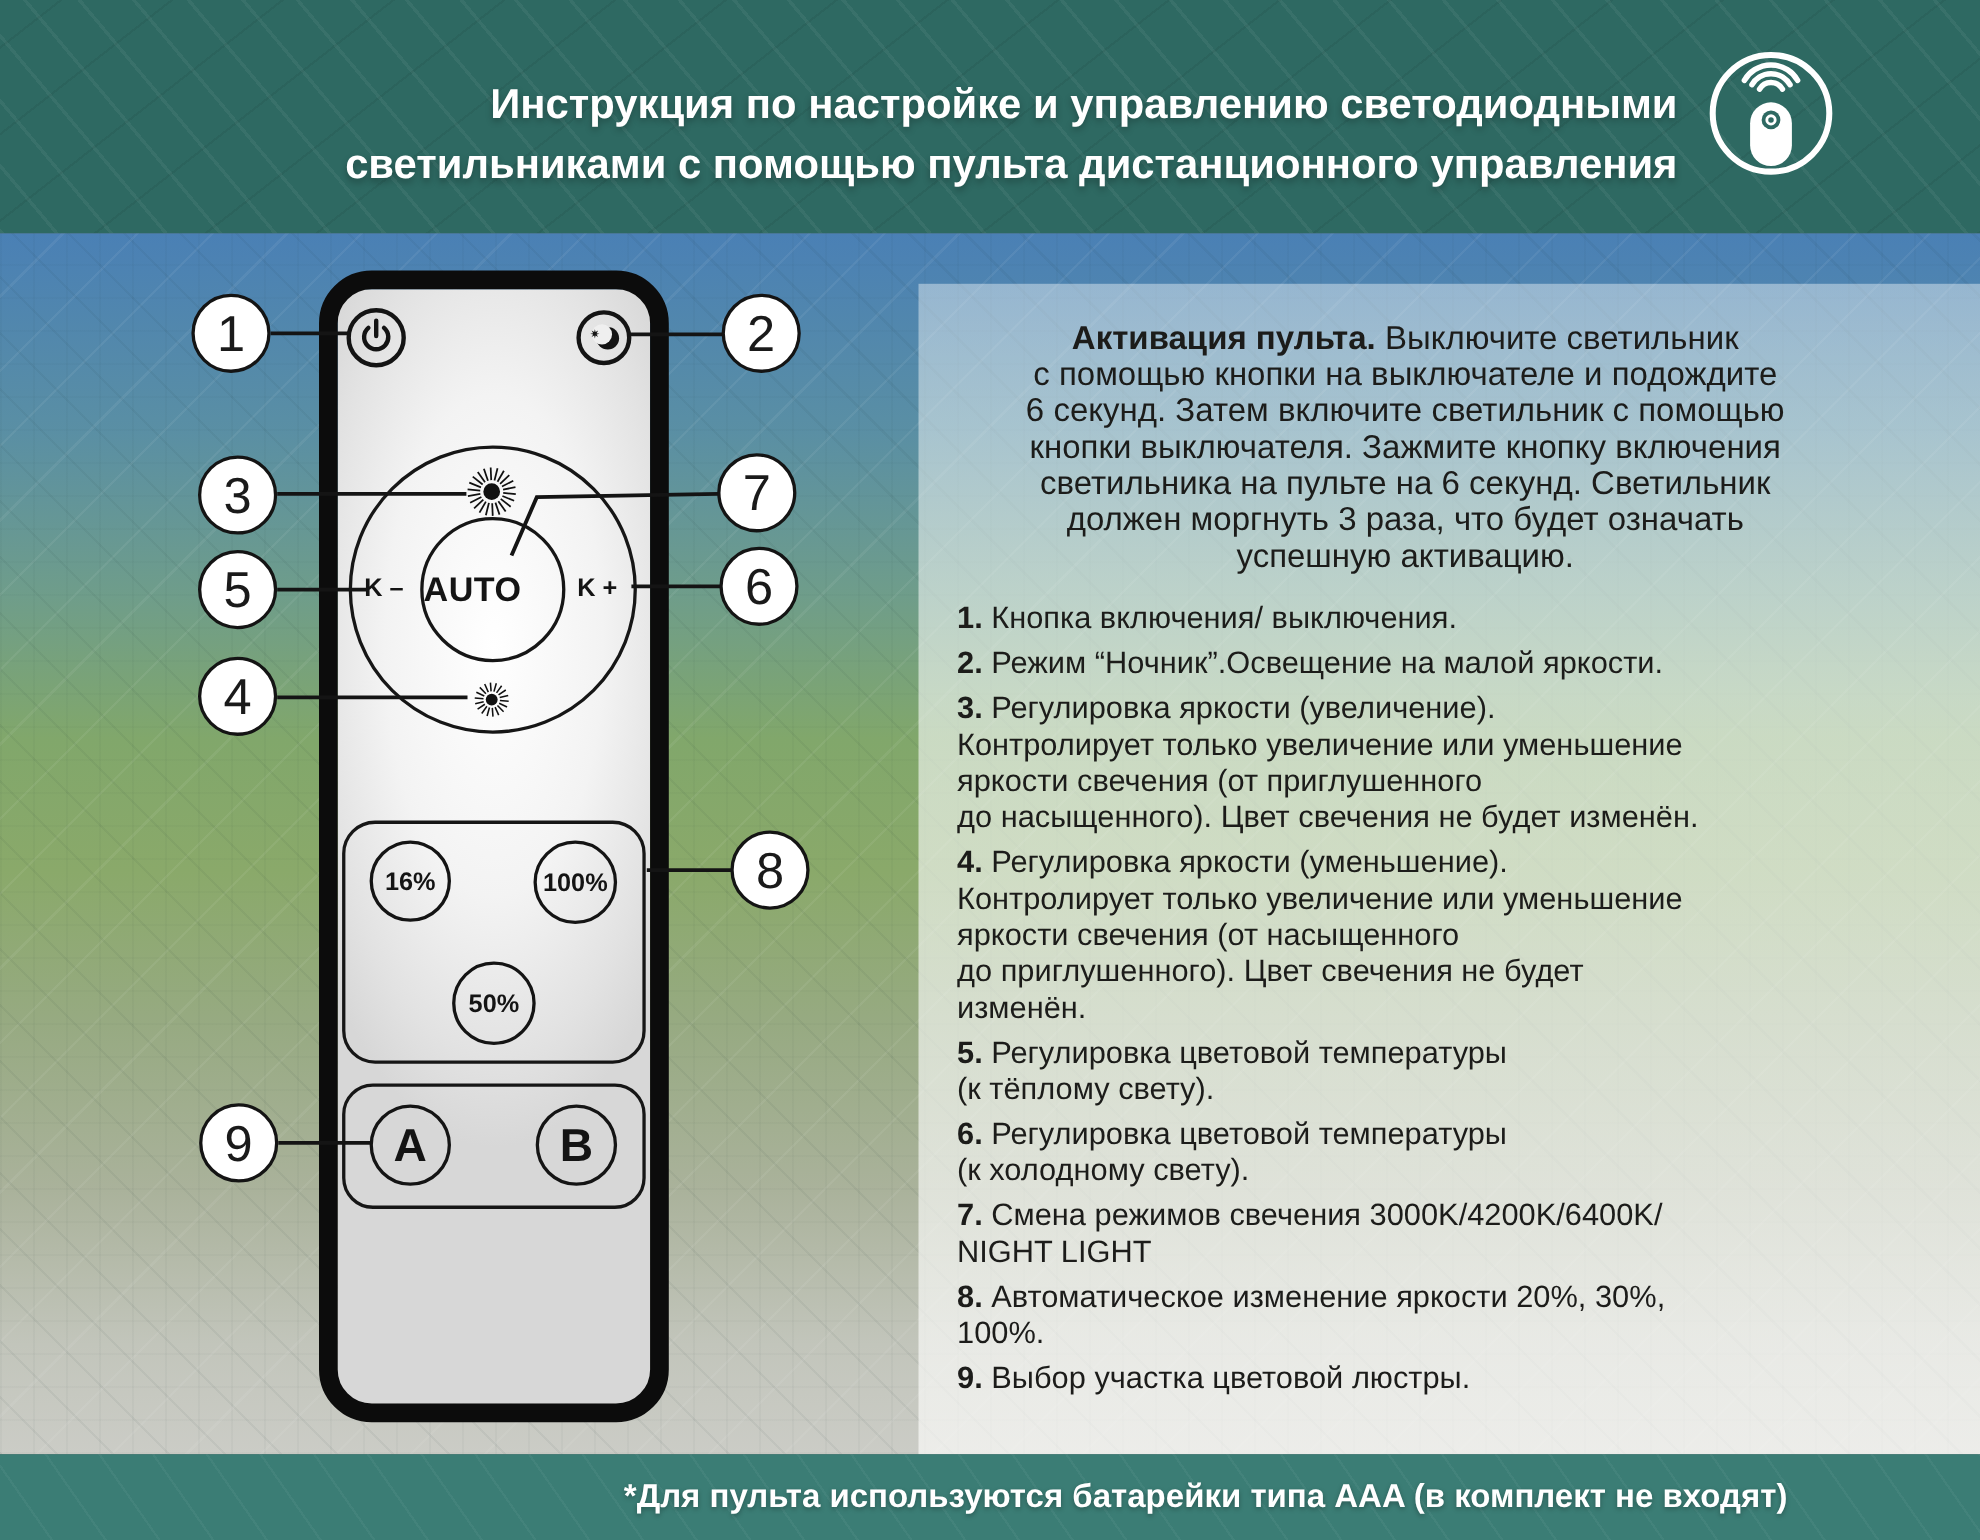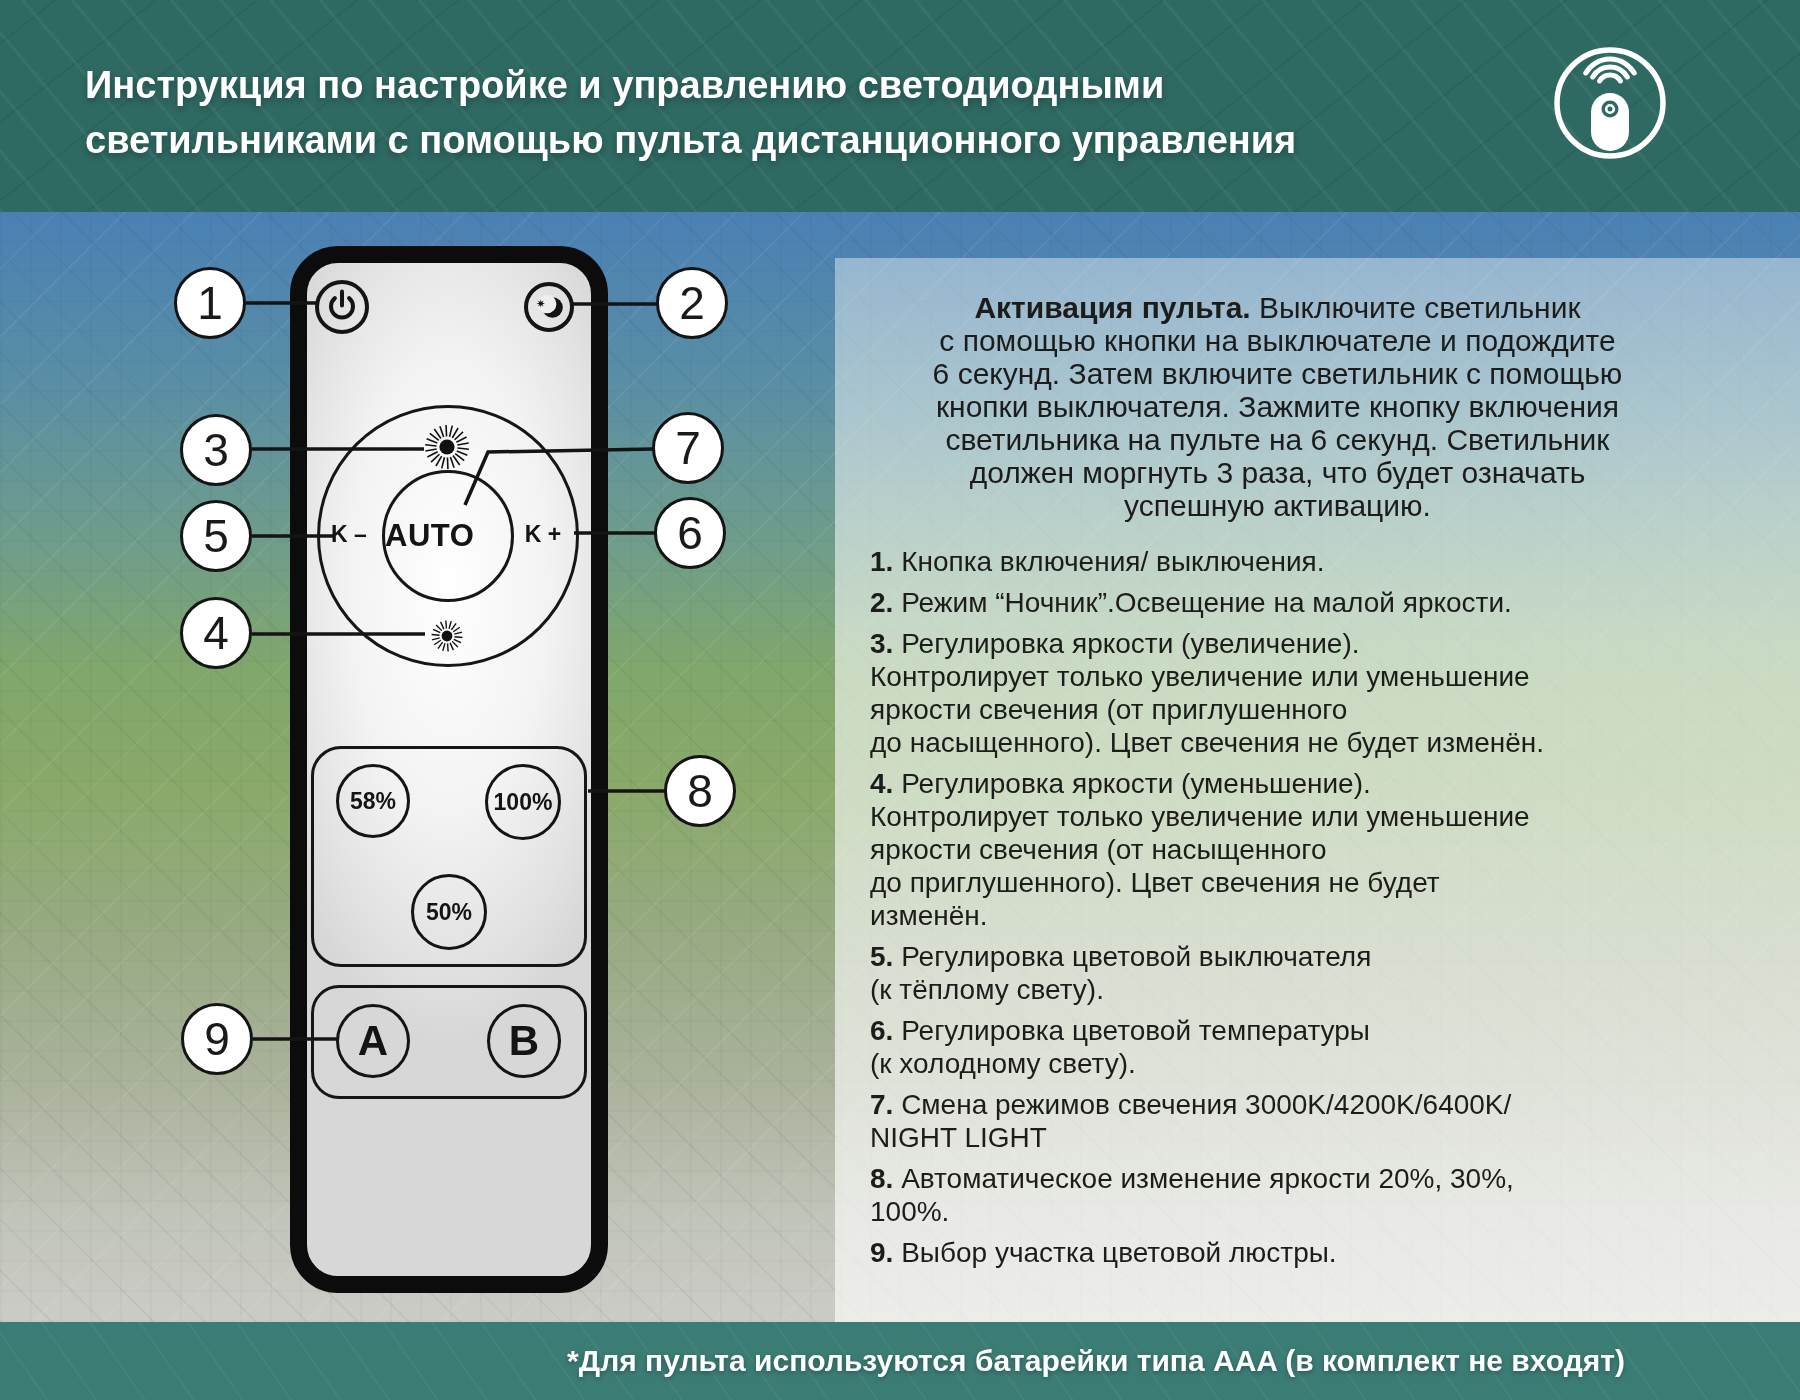--- a/index.html
+++ b/index.html
@@ -5,21 +5,21 @@
   html,body{margin:0;padding:0;background:#666;}
   .poster{position:relative;width:1800px;height:1400px;overflow:hidden;
           font-family:"Liberation Sans","DejaVu Sans",sans-serif;}
 
   
   .hdr{position:absolute;left:0;top:0;width:1800px;height:212px;background:#2e6962;z-index:5;}
   .hdr::after{content:"";position:absolute;inset:0;pointer-events:none;
     background:
       repeating-linear-gradient(50deg, rgba(255,255,255,.05) 0 3px, transparent 3px 38px),
       repeating-linear-gradient(-38deg, rgba(0,0,0,.06) 0 2px, transparent 2px 62px);}
-  .title{position:absolute;left:85px;top:58px;width:1440px;text-align:left;color:#fff;
+  .title{position:absolute;left:85px;top:68px;width:1440px;text-align:right;color:#fff;
     font-size:38px;font-weight:700;line-height:55px;white-space:pre-line;
     text-shadow:0 3px 7px rgba(0,0,0,.28);z-index:2;}
   .hdr-icon{position:absolute;left:1552px;top:45px;width:116px;height:116px;z-index:2;}
 
   
   .ftr{position:absolute;left:0;top:1322px;width:1800px;height:82px;background:#3b7d75;z-index:5;}
   .ftr::after{content:"";position:absolute;inset:0;pointer-events:none;
     background:repeating-linear-gradient(55deg, rgba(255,255,255,.045) 0 2px, transparent 2px 40px);}
   .note{position:absolute;left:0;top:0;width:1800px;height:78px;box-sizing:border-box;padding-left:392px;
     display:flex;align-items:center;justify-content:center;color:#fff;font-size:30px;font-weight:700;
@@ -176,21 +176,21 @@
             <line x1="22.38" y1="11.91" x2="27.05" y2="5.42"></line>
             <line x1="24.20" y1="13.78" x2="30.81" y2="9.27"></line>
             <line x1="25.27" y1="16.15" x2="33.02" y2="14.18"></line>
           </g>
       </svg>
       <span class="kcap" style="left:12px;top:257px;">K –</span>
       <span class="kcap" style="left:206px;top:257px;">K +</span>
 
       <div class="group" style="left:4px;top:483px;width:276px;height:221px;border-radius:30px;"></div>
       <div class="rbtn thin" style="left:29px;top:501px;width:74px;height:74px;">
-        <span class="pct">58%</span>
+        <span class="pct">16%</span>
       </div>
       <div class="rbtn thin" style="left:178px;top:501px;width:76px;height:76px;">
         <span class="pct">100%</span>
       </div>
       <div class="rbtn thin" style="left:104px;top:611px;width:76px;height:76px;">
         <span class="pct">50%</span>
       </div>
 
       <div class="group" style="left:4px;top:722px;width:276px;height:114px;border-radius:28px;"></div>
       <div class="rbtn thin" style="left:29px;top:741px;width:74px;height:74px;">
@@ -223,21 +223,21 @@
       <div class="item"><b>2.</b> <span>Режим “Ночник”.Освещение на малой яркости.</span></div>
       <div class="item"><b>3.</b> <span>Регулировка яркости (увеличение).
 Контролирует только увеличение или уменьшение
 яркости свечения (от приглушенного
 до насыщенного). Цвет свечения не будет изменён.</span></div>
       <div class="item"><b>4.</b> <span>Регулировка яркости (уменьшение).
 Контролирует только увеличение или уменьшение
 яркости свечения (от насыщенного
 до приглушенного). Цвет свечения не будет
 изменён.</span></div>
-      <div class="item"><b>5.</b> <span>Регулировка цветовой выключателя
+      <div class="item"><b>5.</b> <span>Регулировка цветовой температуры
 (к тёплому свету).</span></div>
       <div class="item"><b>6.</b> <span>Регулировка цветовой температуры
 (к холодному свету).</span></div>
       <div class="item"><b>7.</b> <span>Смена режимов свечения 3000K/4200K/6400K/
 NIGHT LIGHT</span></div>
       <div class="item"><b>8.</b> <span>Автоматическое изменение яркости 20%, 30%,
 100%.</span></div>
       <div class="item"><b>9.</b> <span>Выбор участка цветовой люстры.</span></div>
     </div>
   </div>

